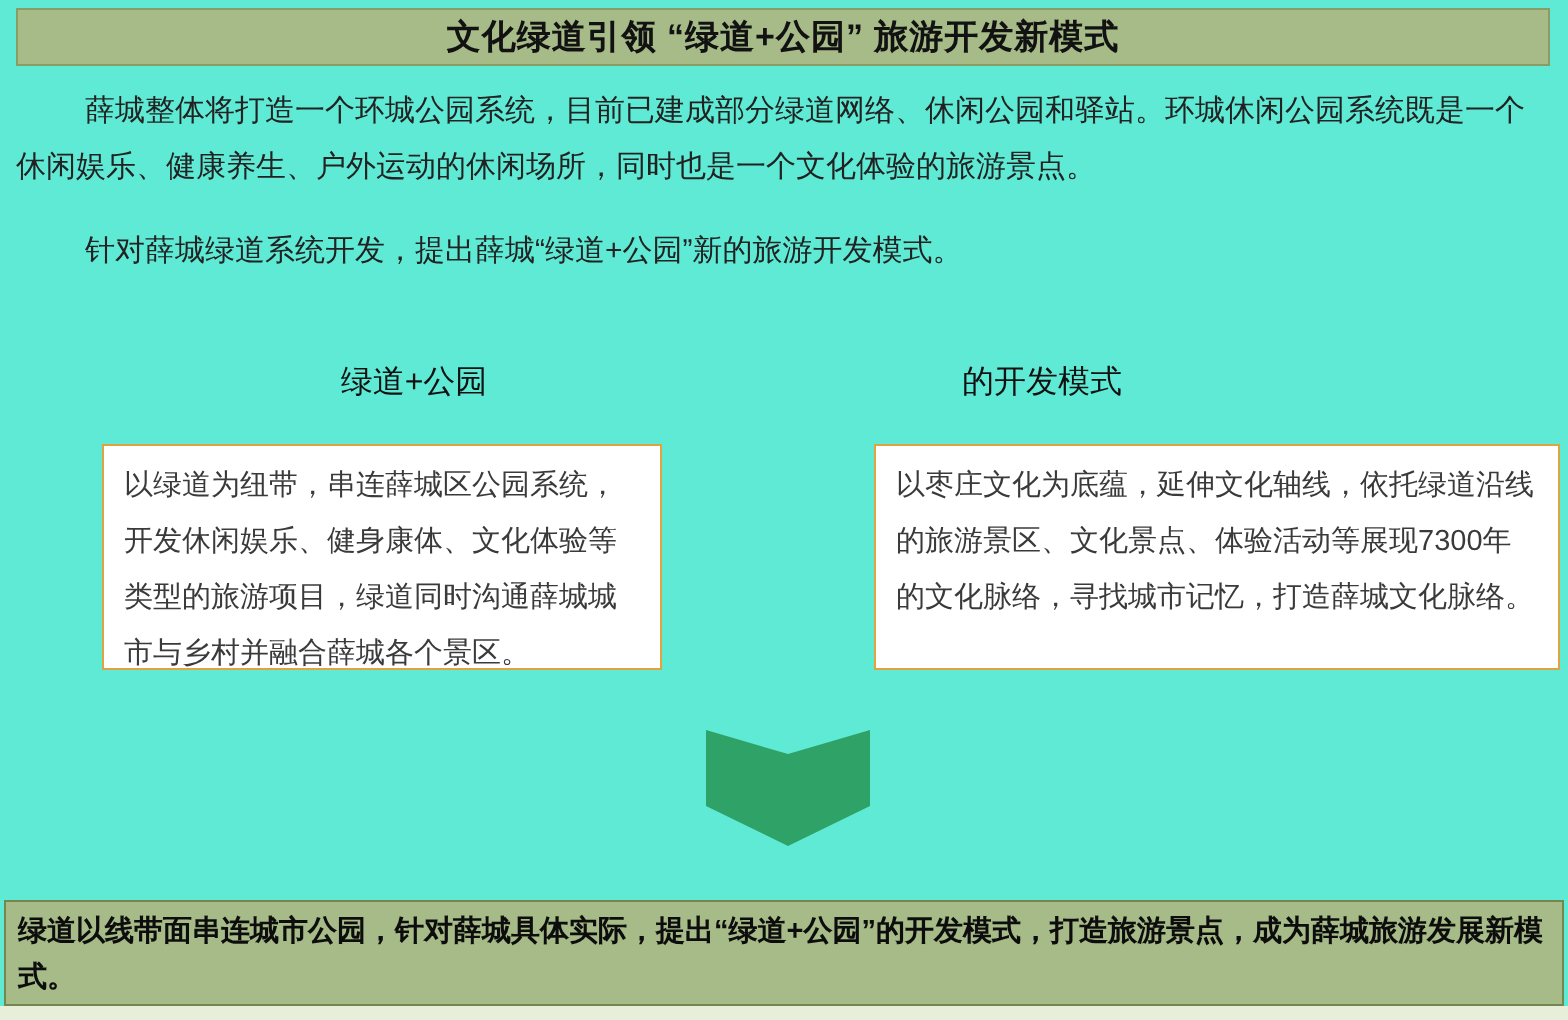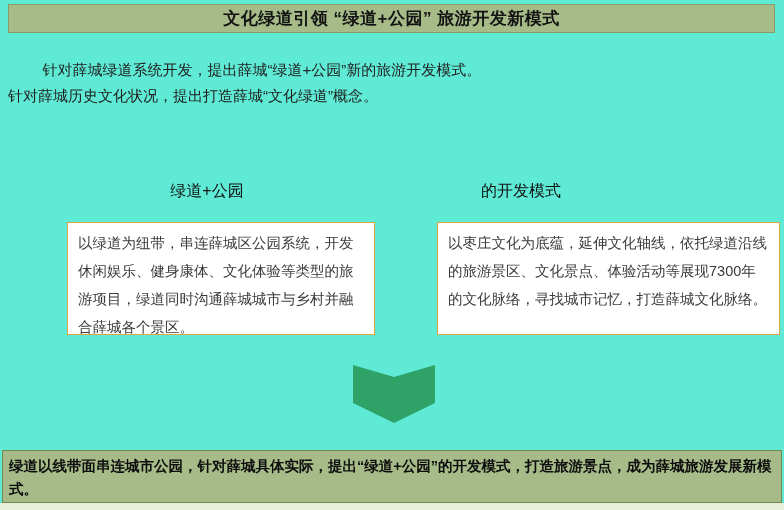--- a/index.html
+++ b/index.html
@@ -49,21 +49,21 @@
     position: absolute;
     top: 222px;
     height: 113px;
     border: 1px solid #dfa43f;
     background: #ffffff;
     padding: 6px 10px 6px 10px;
     font-size: 14.5px;
     line-height: 28px;
     color: #3a3a3a;
   }
-  .concept-box.left { left: 67px; width: 308px; }
+  .concept-box.left { left: 51px; width: 280px; }
   .concept-box.right { left: 437px; width: 343px; }
   .chevron-wrap {
     position: absolute;
     left: 353px; top: 365px;
     width: 82px; height: 58px;
   }
   .footer-bar {
     position: absolute;
     top: 450px; left: 2px; width: 780px; height: 53px;
     background: #a6bb87;
@@ -83,22 +83,22 @@
 </head>
 <body>
 
 <div class="slide">
 
   <div class="title-bar">
     <span class="title">文化绿道引领 “绿道+公园” 旅游开发新模式</span>
   </div>
 
   <div class="intro">
+    <div class="p1">薛城整体将打造一个环城公园系统，目前已建成部分绿道网络、休闲公园和驿站。环城休闲公园系统既是一个休闲娱乐、健康养生、户外运动的休闲场所，同时也是一个文化体验的旅游景点。</div>
     <div class="p2">针对薛城绿道系统开发，提出薛城“绿道+公园”新的旅游开发模式。</div>
-    <div class="p3">针对薛城历史文化状况，提出打造薛城“文化绿道”概念。</div>
   </div>
 
   <div class="col-heading left">绿道+公园</div>
   <div class="col-heading right">的开发模式</div>
 
   <div class="concept-box left">
     <span>以绿道为纽带，串连薛城区公园系统，开发休闲娱乐、健身康体、文化体验等类型的旅游项目，绿道同时沟通薛城城市与乡村并融合薛城各个景区。</span>
   </div>
 
   <div class="concept-box right">

